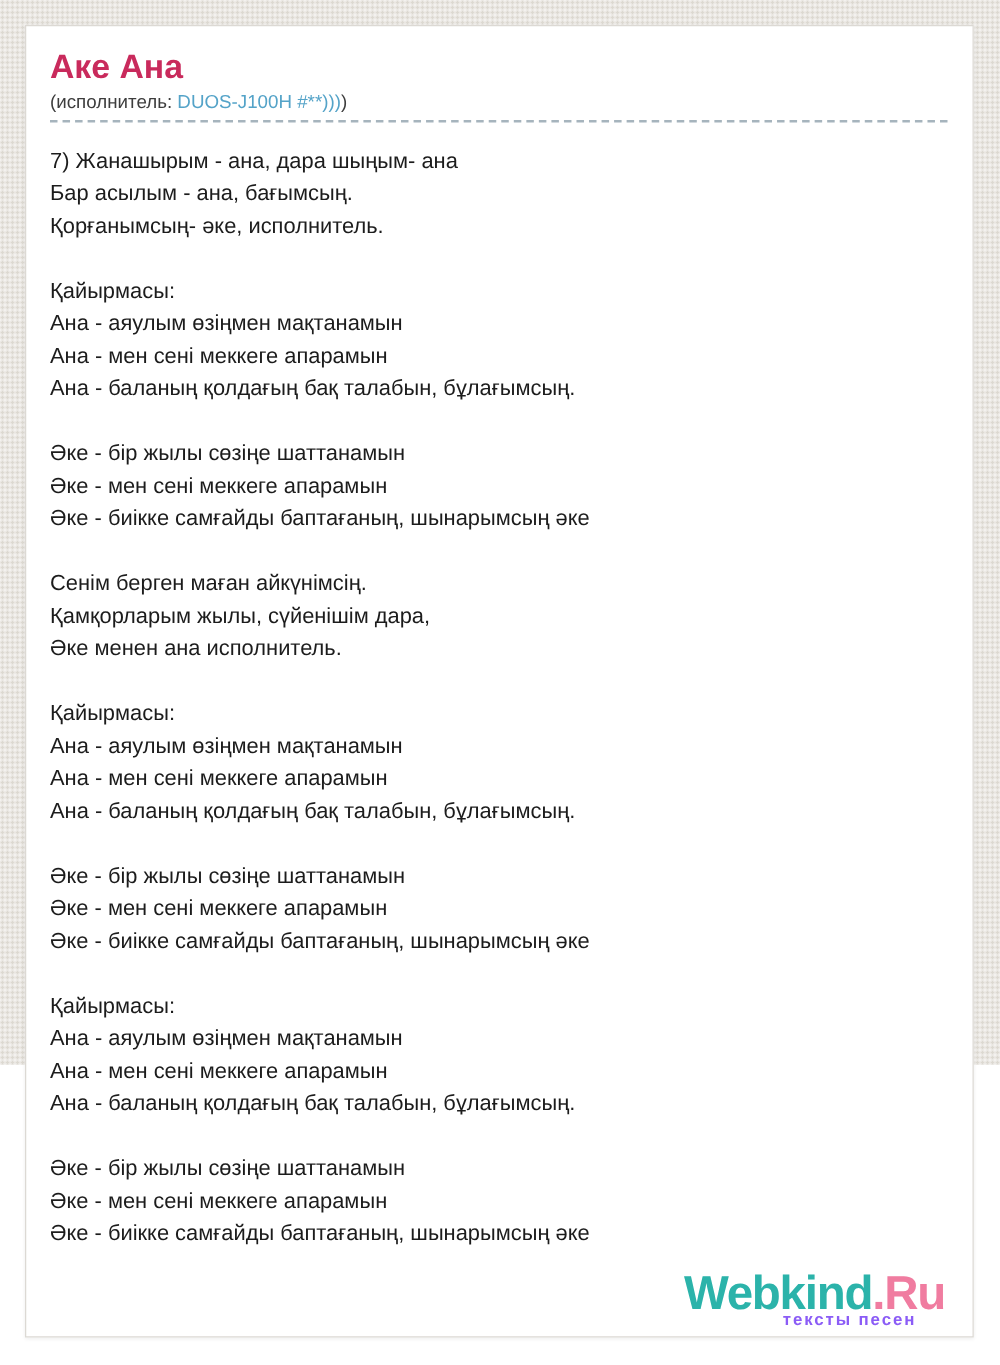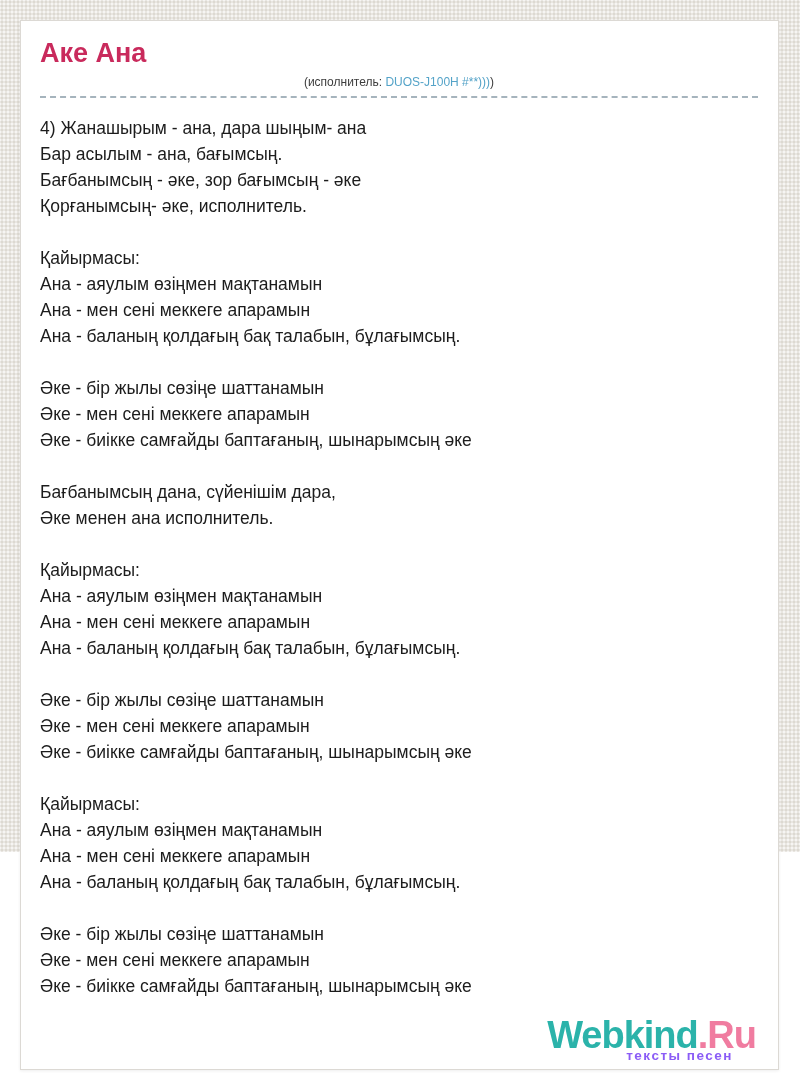--- a/index.html
+++ b/index.html
@@ -36,24 +36,23 @@
   h1.title {
     margin: 0;
     font-size: 27px;
     font-weight: bold;
     color: #c92a5c;
     line-height: 32px;
     letter-spacing: 0;
   }
   .subtitle {
     margin-top: 3px;
-    font-size: 12px;
+    font-size: 15px;
     color: #3d3d3d;
     line-height: 20px;
-    text-align: center;
   }
   .artist-link {
     color: #54a3c8;
     text-decoration: none;
     cursor: pointer;
   }
   .separator {
     margin-top: 4px;
     border-bottom: 2px dashed #a6b4bd;
     height: 0;
@@ -101,38 +100,38 @@
   <div class="card">
 
     <h1 class="title">Аке Ана</h1>
 
     <div class="subtitle"><span>(исполнитель: </span><a class="artist-link">DUOS-J100H #**)))</a><span>)</span></div>
 
     <div class="separator"></div>
 
     <div class="lyrics" id="lyrics">
         <div class="stanza">
-          <div class="lyric-line">4) Жанашырым - ана, дара шыңым- ана</div>
+          <div class="lyric-line">7) Жанашырым - ана, дара шыңым- ана</div>
           <div class="lyric-line">Бар асылым - ана, бағымсың.</div>
-          <div class="lyric-line">Бағбанымсың - әке, зор бағымсың - әке</div>
           <div class="lyric-line">Қорғанымсың- әке, исполнитель.</div>
         </div>
         <div class="stanza">
           <div class="lyric-line">Қайырмасы:</div>
           <div class="lyric-line">Ана - аяулым өзіңмен мақтанамын</div>
           <div class="lyric-line">Ана - мен сені меккеге апарамын</div>
           <div class="lyric-line">Ана - баланың қолдағың бақ талабын, бұлағымсың.</div>
         </div>
         <div class="stanza">
           <div class="lyric-line">Әке - бір жылы сөзіңе шаттанамын</div>
           <div class="lyric-line">Әке - мен сені меккеге апарамын</div>
           <div class="lyric-line">Әке - биікке самғайды баптағаның, шынарымсың әке</div>
         </div>
         <div class="stanza">
-          <div class="lyric-line">Бағбанымсың дана, сүйенішім дара,</div>
+          <div class="lyric-line">Сенім берген маған айкүнімсің.</div>
+          <div class="lyric-line">Қамқорларым жылы, сүйенішім дара,</div>
           <div class="lyric-line">Әке менен ана исполнитель.</div>
         </div>
         <div class="stanza">
           <div class="lyric-line">Қайырмасы:</div>
           <div class="lyric-line">Ана - аяулым өзіңмен мақтанамын</div>
           <div class="lyric-line">Ана - мен сені меккеге апарамын</div>
           <div class="lyric-line">Ана - баланың қолдағың бақ талабын, бұлағымсың.</div>
         </div>
         <div class="stanza">
           <div class="lyric-line">Әке - бір жылы сөзіңе шаттанамын</div>

